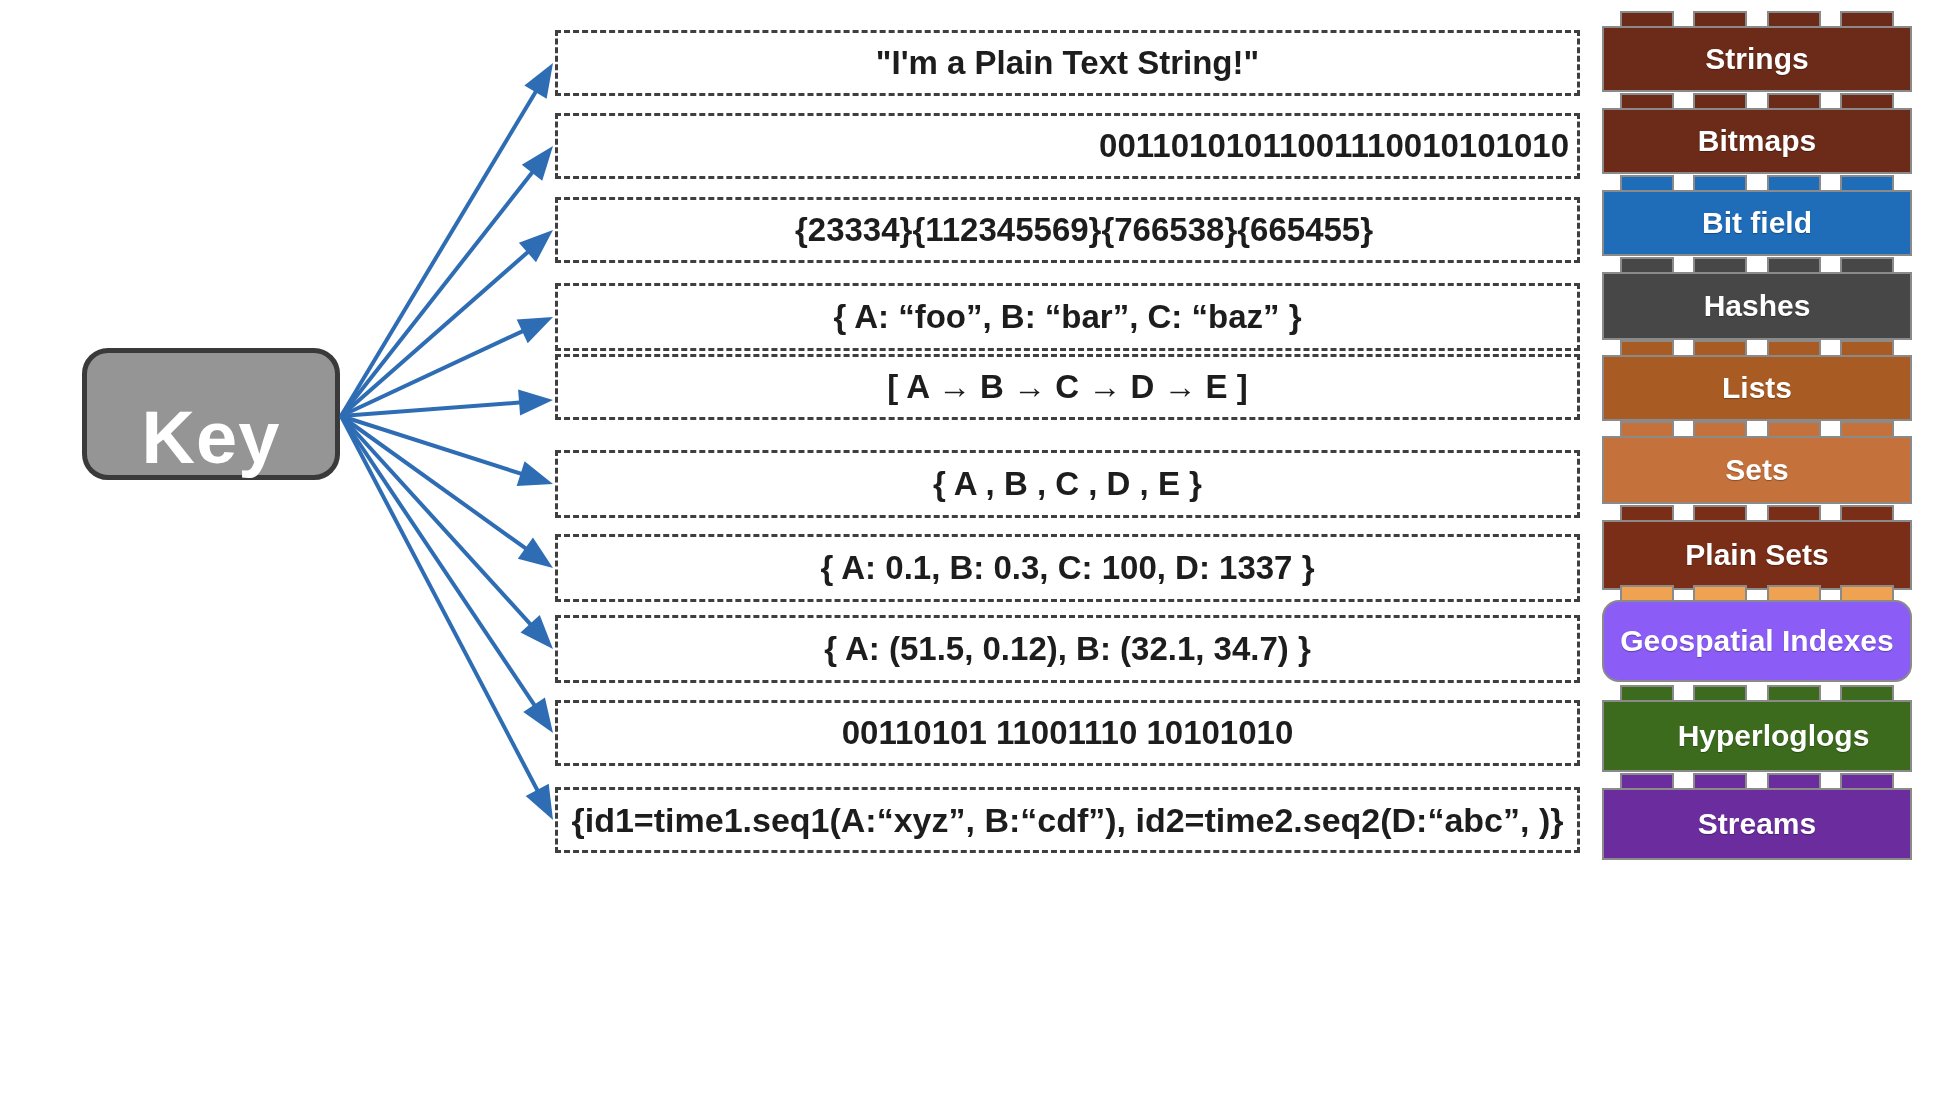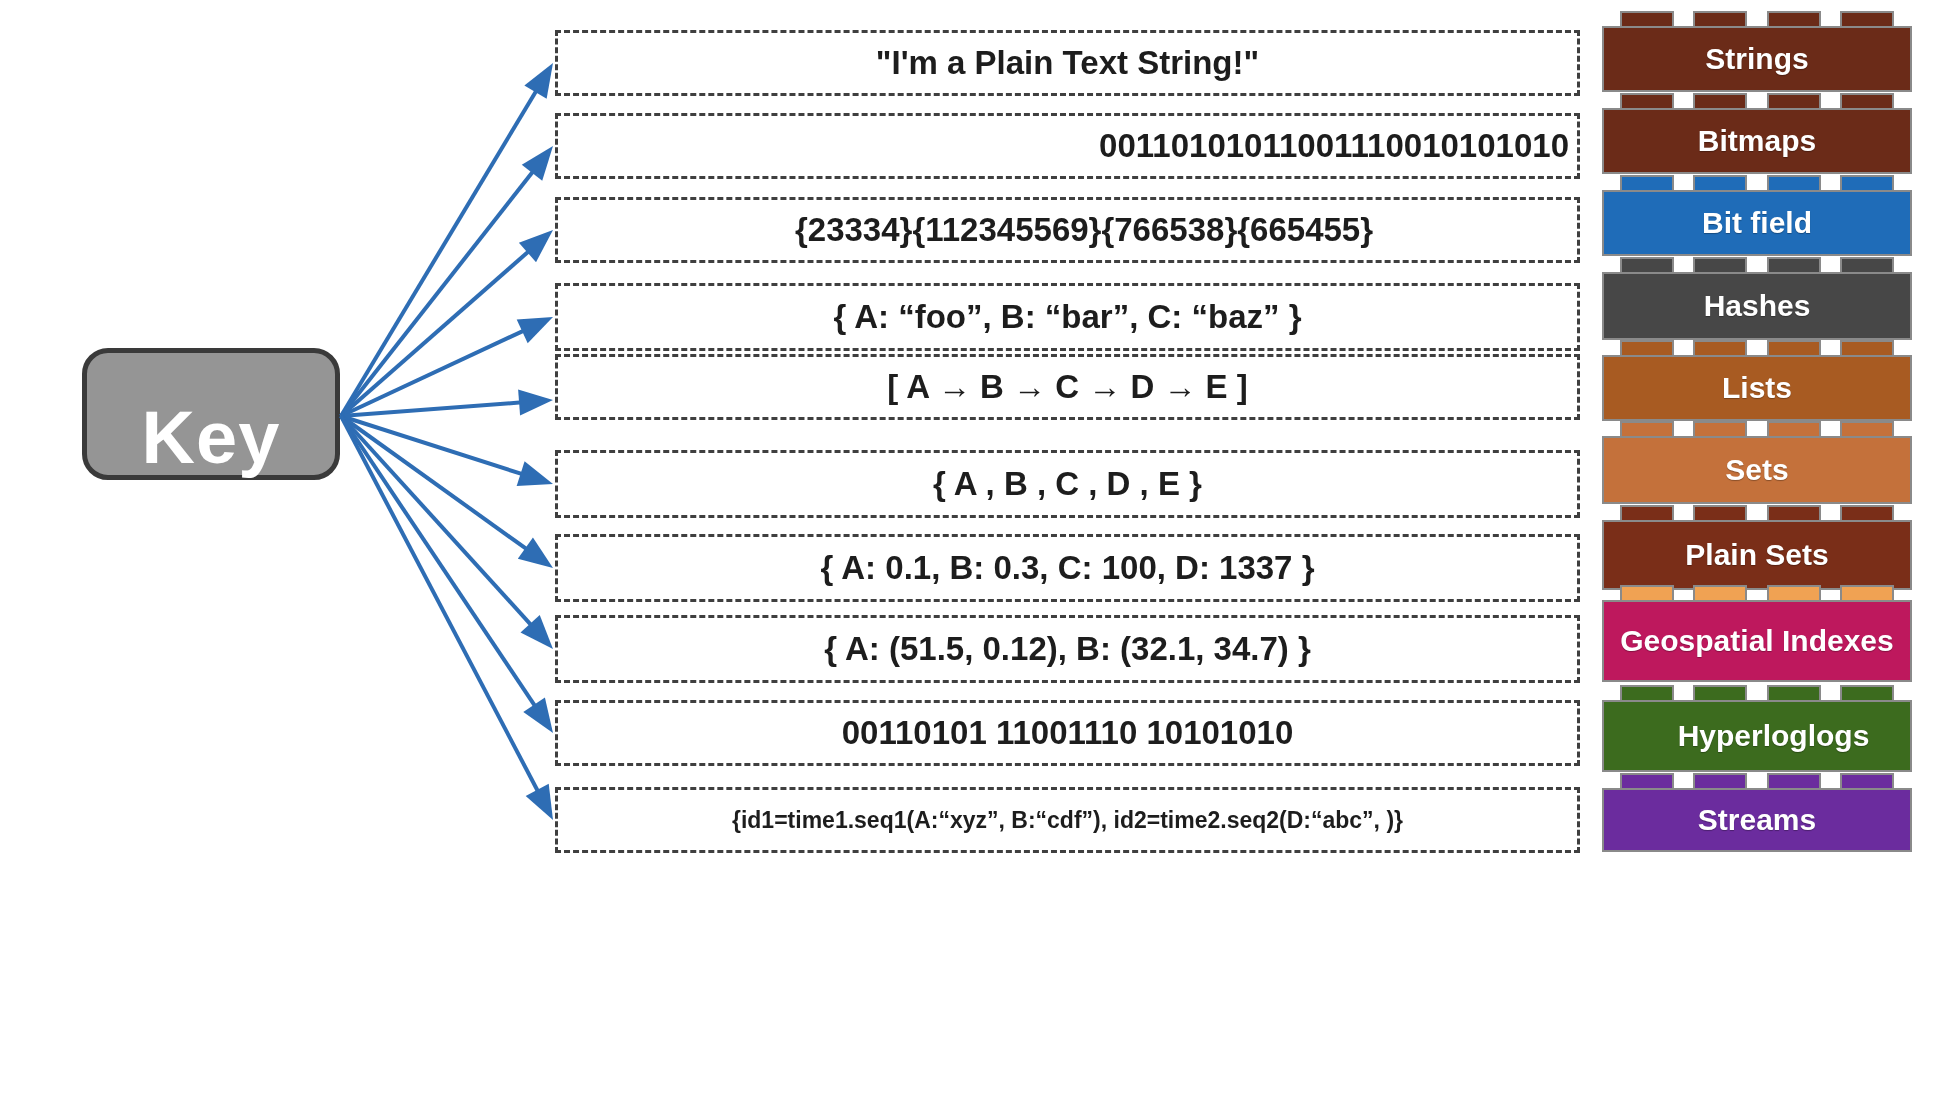--- a/index.html
+++ b/index.html
@@ -66,21 +66,21 @@
   }
   .value-box .value-text {
     color: #1d1d1d;
     font-size: 33px;
     font-weight: bold;
     white-space: nowrap;
     text-align: center;
     padding: 0 8px;
   }
   .value-box.compact .value-text {
-    font-size: 23px;
+    font-size: 34px;
   }
 
   
   .brick {
     position: absolute;
     left: 1602px;
     width: 310px;
     box-sizing: border-box;
     border: 2px solid #8a8a8a;
     display: flex;
@@ -247,37 +247,37 @@
   <div class="brick" style="top: 520px; height: 70px; background: rgb(122, 46, 24);">
     <span class="brick-label">Plain Sets</span>
   </div>
 
   <div class="studs" style="top: 585px;">
       <div class="stud" style="background: rgb(240, 162, 83);"></div>
       <div class="stud" style="background: rgb(240, 162, 83);"></div>
       <div class="stud" style="background: rgb(240, 162, 83);"></div>
       <div class="stud" style="background: rgb(240, 162, 83);"></div>
     </div>
-  <div class="brick" style="top: 600px; height: 82px; background: #be185d;">
+  <div class="brick" style="top: 600px; height: 82px; background: #8b5cf6; border-radius: 17px;">
     <span class="brick-label">Geospatial Indexes</span>
   </div>
 
   <div class="studs" style="top: 685px;">
       <div class="stud" style="background: rgb(60, 107, 30);"></div>
       <div class="stud" style="background: rgb(60, 107, 30);"></div>
       <div class="stud" style="background: rgb(60, 107, 30);"></div>
       <div class="stud" style="background: rgb(60, 107, 30);"></div>
     </div>
   <div class="brick" style="top: 700px; height: 72px; background: rgb(60, 107, 30); padding-left: 33px;">
     <span class="brick-label">Hyperloglogs</span>
   </div>
 
   <div class="studs" style="top: 773px;">
       <div class="stud" style="background: rgb(107, 44, 158);"></div>
       <div class="stud" style="background: rgb(107, 44, 158);"></div>
       <div class="stud" style="background: rgb(107, 44, 158);"></div>
       <div class="stud" style="background: rgb(107, 44, 158);"></div>
     </div>
-  <div class="brick" style="top: 788px; height: 64px; background: rgb(107, 44, 158);">
+  <div class="brick" style="top: 788px; height: 72px; background: rgb(107, 44, 158);">
     <span class="brick-label">Streams</span>
   </div>
 
 </div>
 
 </body></html>

